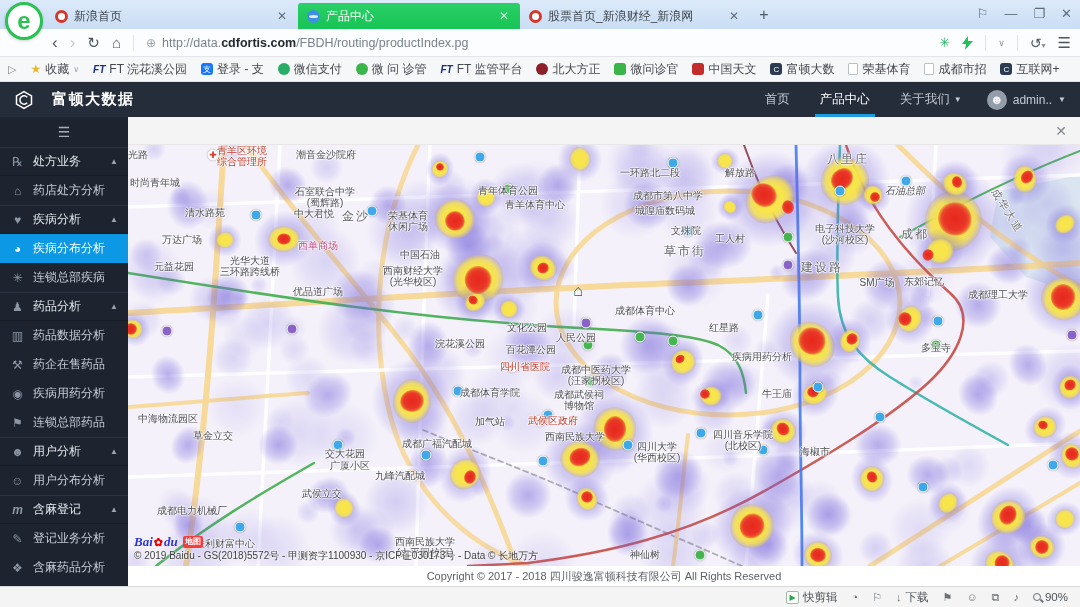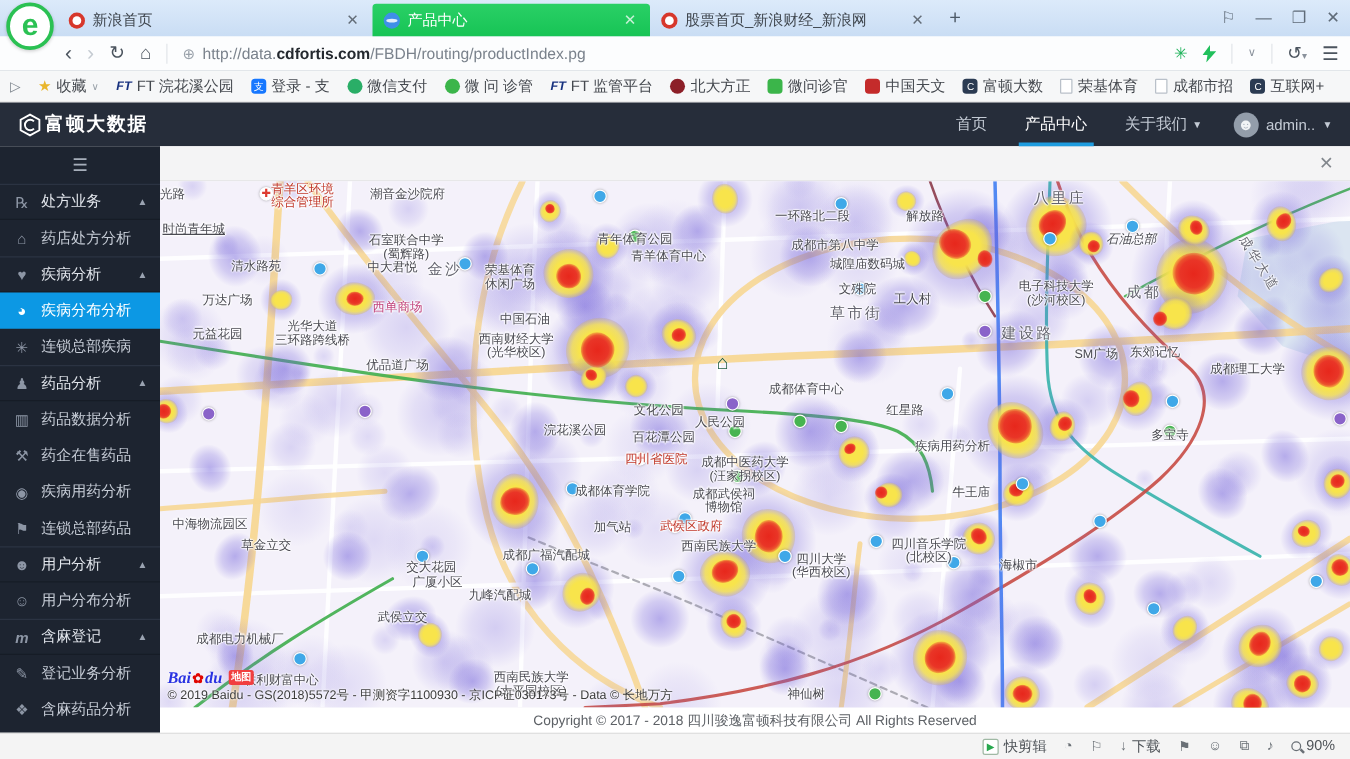--- a/index.html
+++ b/index.html
@@ -41,21 +41,21 @@
   .bm{display:flex;align-items:center;gap:4px;flex:none;}
   .bm .dot{width:12px;height:12px;border-radius:3px;display:inline-flex;align-items:center;justify-content:center;color:#fff;font-size:8px;flex:none;}
   .bm .ftic{color:#17317f;font:italic bold 10px "Liberation Sans",sans-serif;}
   .bm .star{color:#e9b62c;font-size:12px;}
   .bm .page{width:10px;height:12px;border:1px solid #b9c0c9;border-radius:1px;background:#fff;}
   .bm .caret{font-size:8px;color:#98a0a8;}
   .expand-ic{color:#7d858d;font-size:11px;}
 
   
   .appheader{height:35px;background:#262d3a;display:flex;align-items:center;padding:0 0 0 14px;}
-  .logo{display:flex;align-items:center;gap:2px;color:#fff;}
+  .logo{display:flex;align-items:center;gap:18px;color:#fff;}
   .logo .lt{font-size:15px;font-weight:bold;letter-spacing:1.5px;}
   .nav{margin-left:auto;display:flex;align-items:center;height:35px;}
   .nav .ni{height:35px;line-height:35px;padding:0 15px;font-size:12.5px;color:#c3cad4;position:relative;display:flex;align-items:center;gap:4px;}
   .nav .ni.active{color:#fff;}
   .nav .ni.active::after{content:"";position:absolute;left:10px;right:10px;bottom:0;height:3px;background:#1e9cdf;}
   .nav .caret{font-size:8px;}
   .userbox{display:flex;align-items:center;gap:6px;padding:0 14px 0 10px;color:#c3cad4;font-size:12px;}
   .avatar{width:20px;height:20px;border-radius:50%;background:#939daa;color:#f2f4f6;font-size:13px;text-align:center;line-height:19px;overflow:hidden;}
 
   
@@ -708,21 +708,21 @@
           <span class="poi" style="background: rgb(138, 99, 201); left: 164px; top: 184px;"></span>
           <span class="poi" style="background: rgb(138, 99, 201); left: 39px; top: 186px;"></span>
           <span class="poi" style="background: rgb(138, 99, 201); left: 458px; top: 178px;"></span>
           <span class="poi" style="background: rgb(138, 99, 201); left: 944px; top: 190px;"></span>
           <span class="poi" style="background: rgb(138, 99, 201); left: 660px; top: 120px;"></span>
           <span class="poi cross" style="left: 85px; top: 10px;">✚</span>
           <span class="poi cross" style="left: 384px; top: 222px;">✚</span>
           <span class="poi cross" style="left: 412px; top: 276px;">✚</span>
           <span class="bld" style="left: 450px; top: 146px;">⌂</span>
           <span class="mlabel" style="left: 10px; top: 10px;">光路</span>
-          <span class="mlabel" style="left: 27px; top: 38px; text-decoration: underline;">时尚青年城</span>
+          <span class="mlabel" style="left: 27px; top: 38px;">时尚青年城</span>
           <span class="mlabel" style="left: 77px; top: 68px;">清水路苑</span>
           <span class="mlabel" style="left: 54px; top: 95px;">万达广场</span>
           <span class="mlabel" style="left: 46px; top: 122px;">元益花园</span>
           <span class="mlabel" style="left: 122px; top: 116px;">光华大道</span>
           <span class="mlabel" style="left: 122px; top: 127px;">三环路跨线桥</span>
           <span class="mlabel" style="left: 40px; top: 274px;">中海物流园区</span>
           <span class="mlabel" style="left: 85px; top: 291px;">草金立交</span>
           <span class="mlabel" style="left: 97px; top: 399px;">联利财富中心</span>
           <span class="mlabel" style="left: 64px; top: 366px;">成都电力机械厂</span>
           <span class="mlabel" style="left: 194px; top: 349px;">武侯立交</span>
@@ -745,21 +745,21 @@
           <span class="mlabel" style="left: 285px; top: 137px;">(光华校区)</span>
           <span class="mlabel" style="left: 280px; top: 71px;">荣基体育</span>
           <span class="mlabel" style="left: 280px; top: 82px;">休闲广场</span>
           <span class="mlabel" style="left: 407px; top: 60px;">青羊体育中心</span>
           <span class="mlabel" style="left: 380px; top: 46px;">青年体育公园</span>
           <span class="mlabel" style="left: 522px; top: 28px;">一环路北二段</span>
           <span class="mlabel" style="left: 612px; top: 28px;">解放路</span>
           <span class="mlabel big" style="left: 720px; top: 14px;">八里庄</span>
           <span class="mlabel" style="left: 777px; top: 46px; font-style: italic;">石油总部</span>
           <span class="mlabel" style="left: 540px; top: 51px;">成都市第八中学</span>
-          <span class="mlabel" style="left: 566px; top: 66px; text-align: right;">城隍庙数码城</span>
+          <span class="mlabel" style="left: 537px; top: 66px; text-align: right;">城隍庙数码城</span>
           <span class="mlabel" style="left: 558px; top: 86px;">文殊院</span>
           <span class="mlabel big" style="left: 557px; top: 106px;">草市街</span>
           <span class="mlabel" style="left: 602px; top: 94px;">工人村</span>
           <span class="mlabel" style="left: 717px; top: 84px;">电子科技大学</span>
           <span class="mlabel" style="left: 717px; top: 95px;">(沙河校区)</span>
           <span class="mlabel big" style="left: 694px; top: 122px;">建设路</span>
           <span class="mlabel" style="left: 749px; top: 138px;">SM广场</span>
           <span class="mlabel" style="left: 796px; top: 137px;">东郊记忆</span>
           <span class="mlabel big" style="left: 787px; top: 89px;">成都</span>
           <span class="mlabel rot" style="left: 879px; top: 66px;">成华大道</span>

